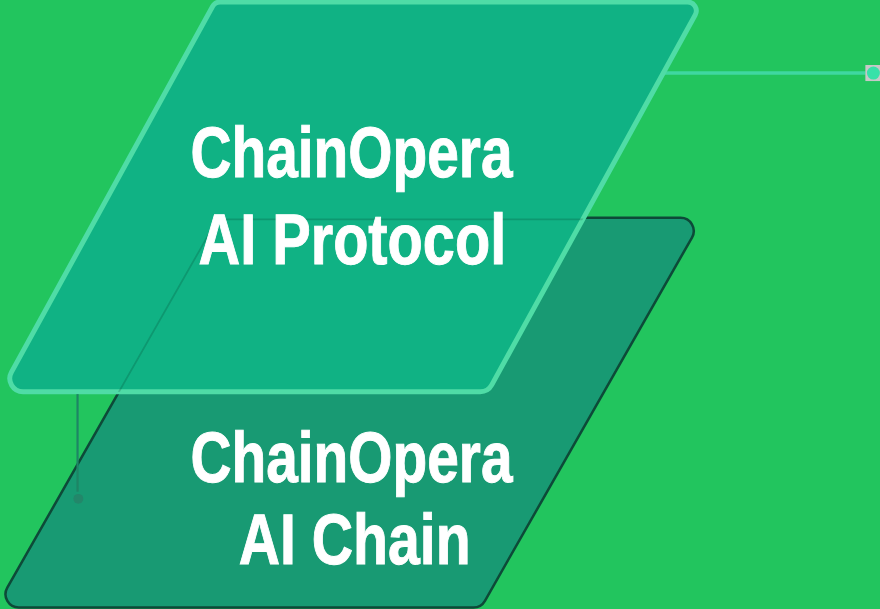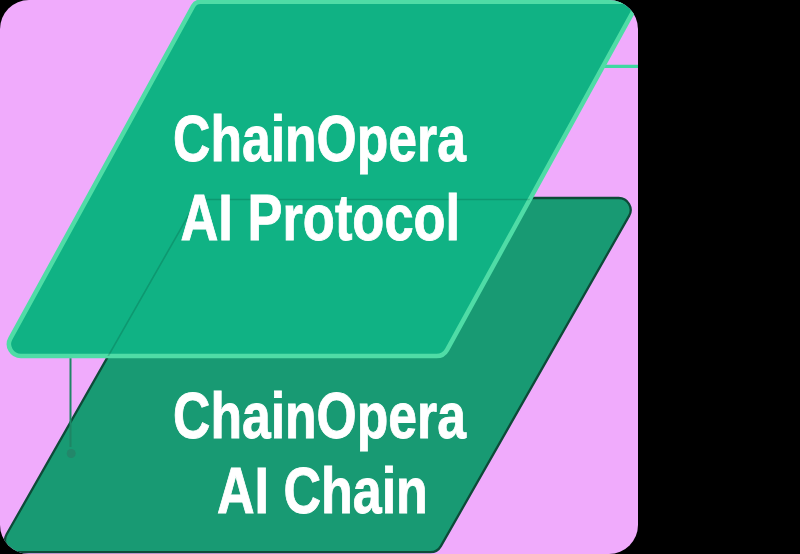--- a/index.html
+++ b/index.html
@@ -1,16 +1,16 @@
 <!DOCTYPE html>
 <html><head>
 <meta charset="utf-8">
 <style>
   html,body{margin:0;padding:0;background:#000;}
-  .stage{position:relative;width:638px;height:554px;background:#f0abfc;overflow:hidden;border-radius:29px;}
+  .stage{position:relative;width:800px;height:554px;background:#22c55e;overflow:hidden;}
   svg{display:block;}
   text{font-family:"Liberation Sans",sans-serif;font-weight:700;fill:#ffffff;stroke:#ffffff;stroke-width:0.9;}
 </style>
 </head>
 <body>
 <div class="stage">
 <svg width="800" height="554" viewBox="0 0 800 554">
   <defs>
     <path id="p1path" d="M 200.23 1.80 L 624.97 1.80 A 8 8 0 0 1 631.98 13.66 L 447.05 349.88 A 12 12 0 0 1 436.54 356.10 L 20.93 356.10 A 12 12 0 0 1 10.42 338.32 L 193.22 5.94 A 8 8 0 0 1 200.23 1.80 Z"></path>
     <path id="p2path" d="M 205.27 198.00 L 618.65 198.00 A 12 12 0 0 1 629.07 215.94 L 440.86 546.14 A 12 12 0 0 1 430.43 552.20 L 17.06 552.20 A 12 12 0 0 1 6.63 534.26 L 194.85 204.06 A 12 12 0 0 1 205.27 198.00 Z"></path>

